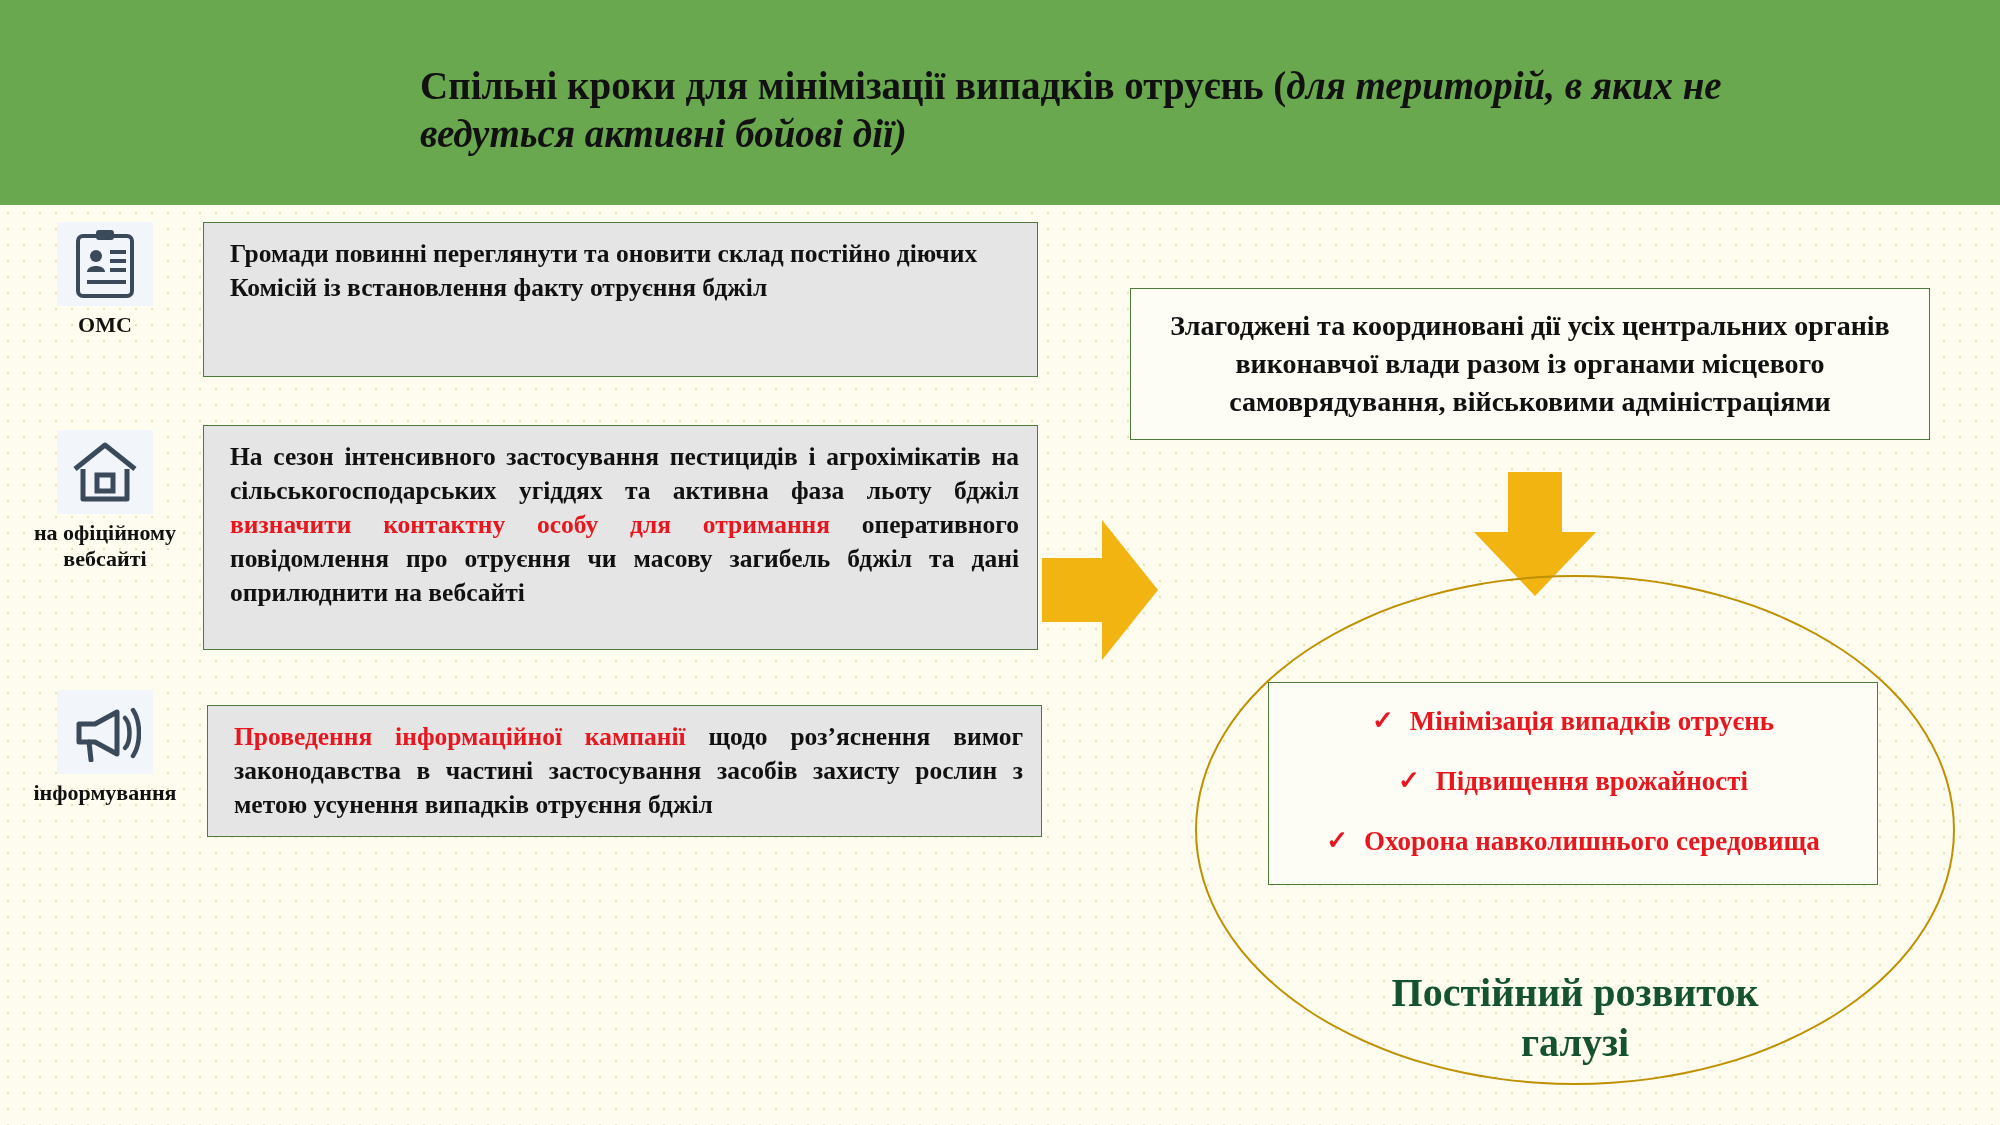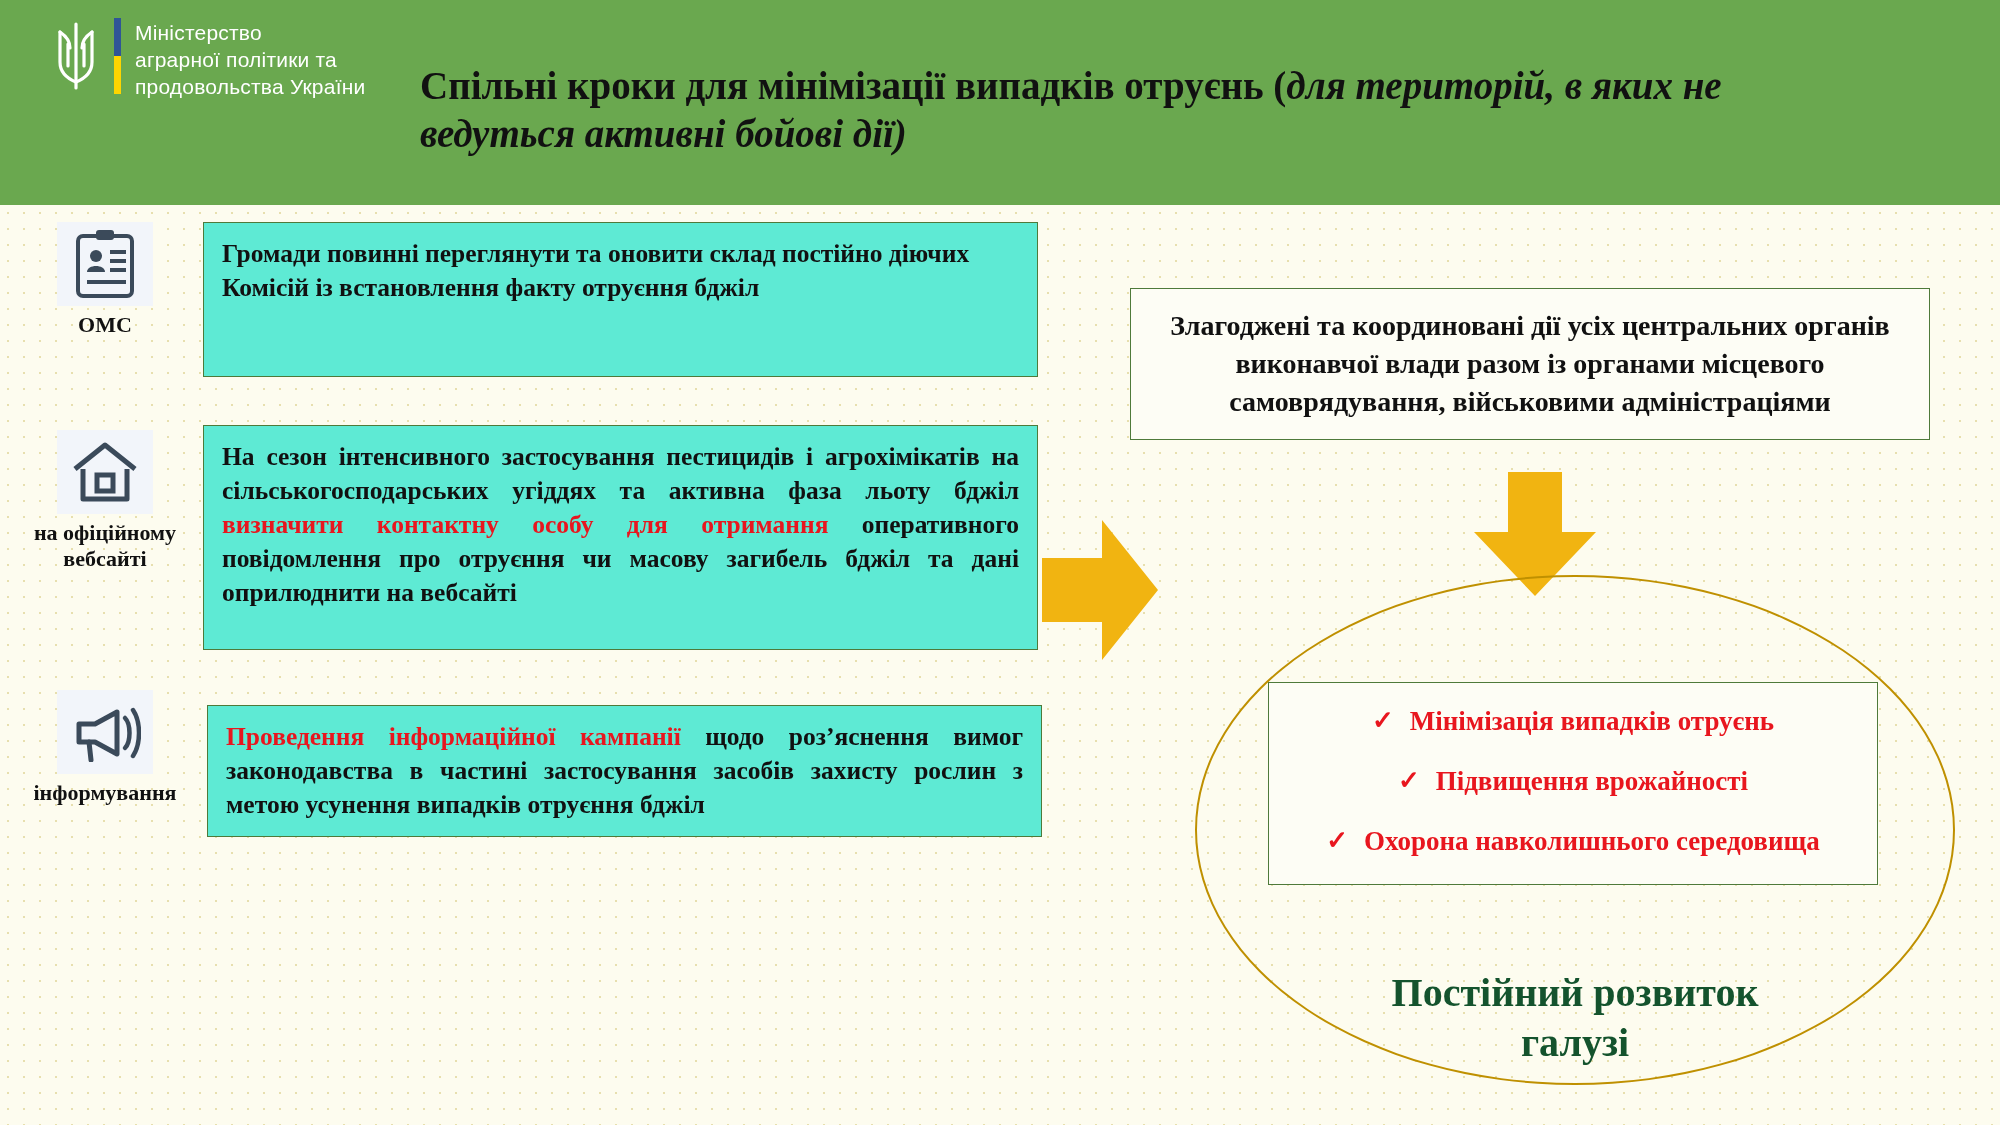--- a/index.html
+++ b/index.html
@@ -101,23 +101,23 @@
     font-weight: bold;
     font-size: 22px;
     color: #111111;
     line-height: 1.2;
   }
 
   
   .textbox {
     position: absolute;
     border: 1.6px solid #4e7a3a;
-    background: #5eead4;
+    background: #e5e5e5;
     box-sizing: border-box;
-    padding: 14px 18px 14px 18px;
+    padding: 14px 18px 14px 26px;
     font-family: "Liberation Serif", serif;
     font-weight: bold;
     font-size: 25.5px;
     line-height: 1.33;
     color: #111111;
   }
   .textbox.justify { text-align: justify; text-align-last: left; }
   .red { color: #e8161e; }
 
   
@@ -199,40 +199,20 @@
     line-height: 1.25;
     color: #14532d;
   }
 </style>
 </head>
 <body>
 
 <div id="slide">
 
   <div id="header">
-    <div id="logo-block">
-      <svg id="trident" viewBox="0 0 48 76" aria-hidden="true">
-        <g fill="none" stroke="#ffffff" stroke-width="3.2" stroke-linecap="round">
-          <path d="M24 6 L24 70"></path>
-          <path d="M8 14 L8 44 C8 54 14 60 24 64"></path>
-          <path d="M40 14 L40 44 C40 54 34 60 24 64"></path>
-          <path d="M16 26 L16 48"></path>
-          <path d="M32 26 L32 48"></path>
-          <path d="M8 14 C14 18 18 24 18 30"></path>
-          <path d="M40 14 C34 18 30 24 30 30"></path>
-        </g>
-      </svg>
-      <div id="logo-bars">
-        <div class="bar-blue"></div>
-        <div class="bar-yellow"></div>
-      </div>
-      <div id="ministry-name">Міністерство
-аграрної політики та
-продовольства України</div>
-    </div>
 
     <div id="slide-title">
       <span>Спільні кроки для мінімізації випадків отруєнь (</span><span class="ital">для територій, в яких не ведуться активні бойові дії)</span>
     </div>
   </div>
 
   <div id="body-bg"></div>
 
   <div class="icon-cell" style="left:10px; top:222px;">
     <div class="icon-box">

